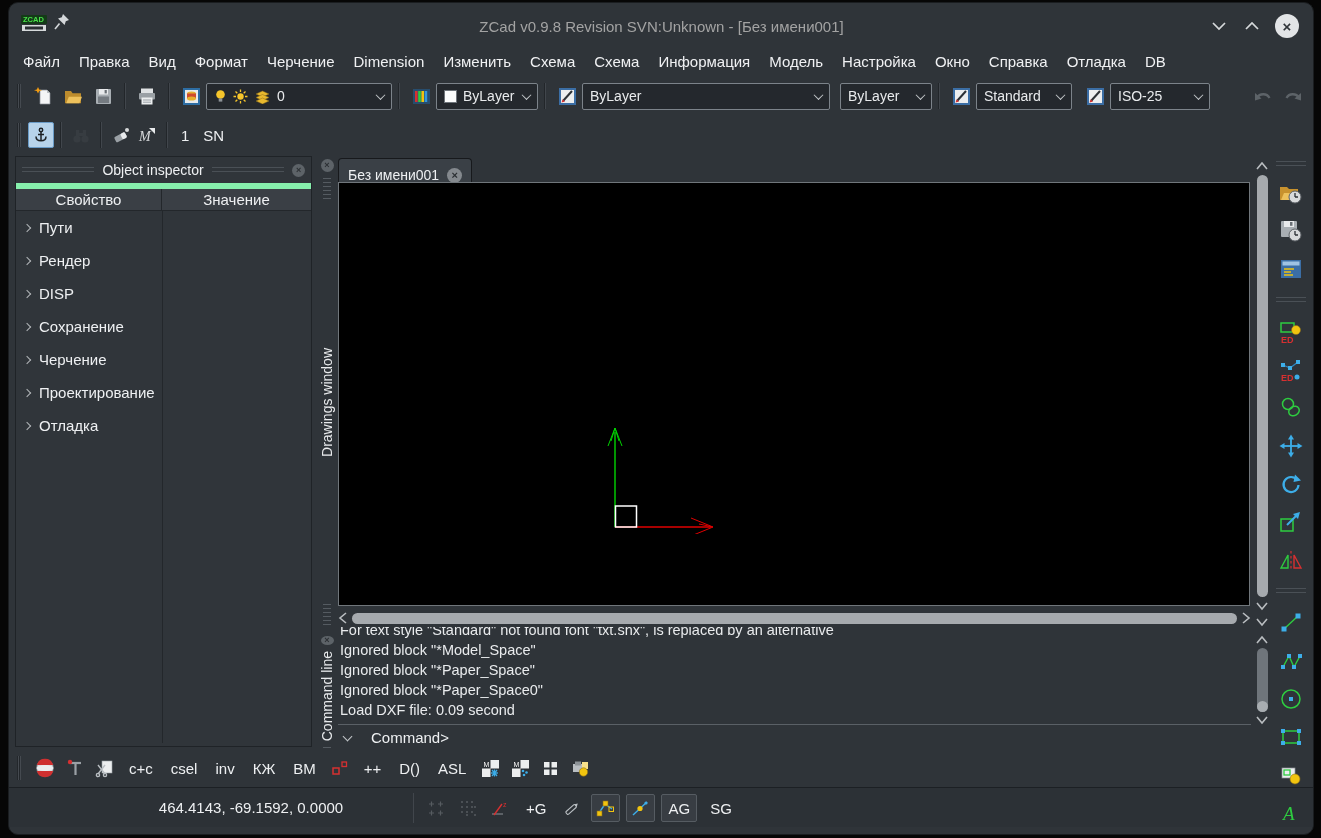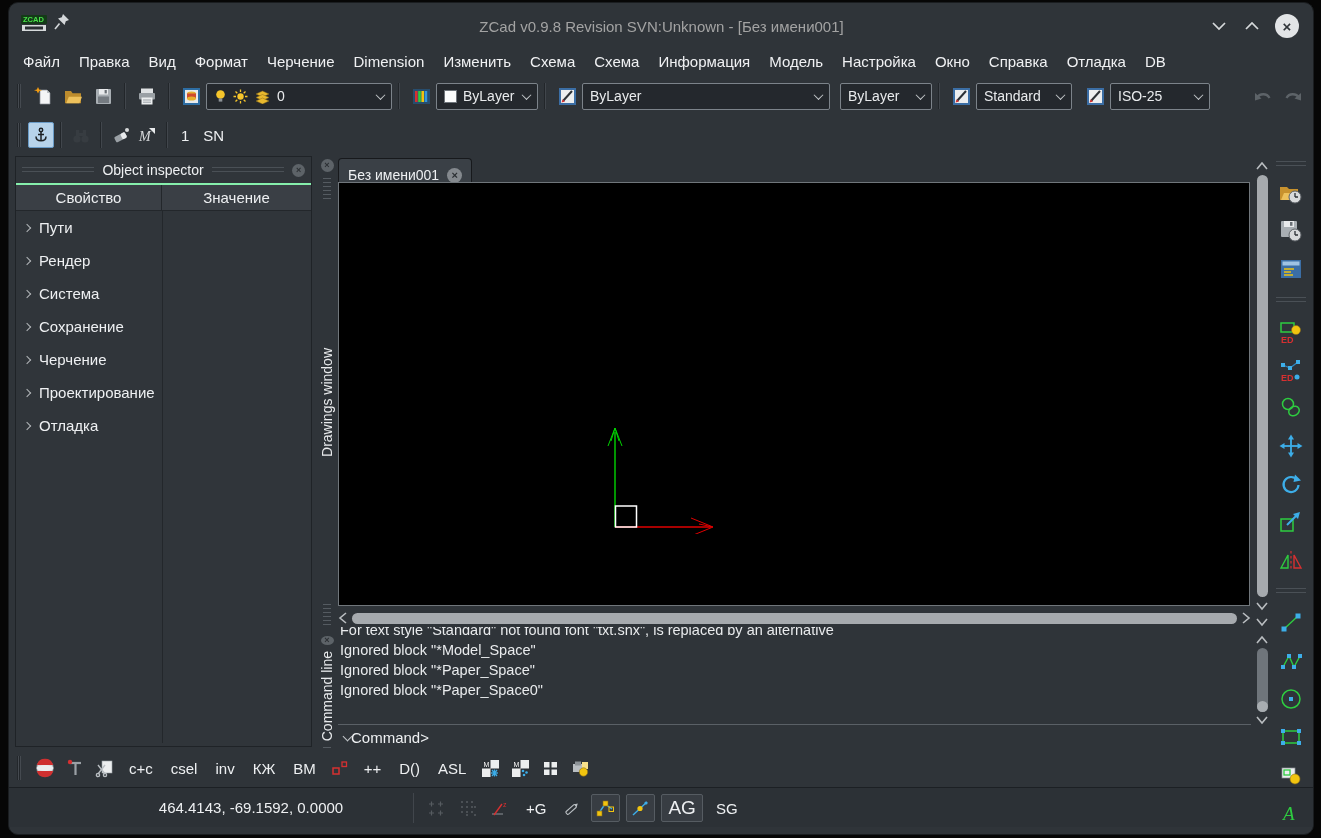--- a/index.html
+++ b/index.html
@@ -24,38 +24,38 @@
 
 .xcirc{width:15px;height:15px;border-radius:50%;background:#84898e;color:#2b2f33;display:flex;align-items:center;justify-content:center;font-size:11px;font-weight:700;line-height:1;flex:none}
 .xdim{width:13px;height:13px;border-radius:50%;background:#5d6368;color:#2b2f33;display:flex;align-items:center;justify-content:center;font-size:9px;font-weight:700;line-height:1}
 
 .menubar{left:0;top:45px;width:1321px;height:30px;display:flex;align-items:center;padding-left:22px;gap:19px}
 .menu-item{font-size:15px;color:#f0f1f3;white-space:nowrap}
 
 .inspector{left:14px;top:155px;width:297px;height:591px;background:#30353a;border:1px solid #1f2327}
 .insp-head{height:26px;display:flex;align-items:center;gap:8px;padding:0 6px}
 .insp-title{font-size:14px;color:#eef0f2;white-space:nowrap}
-.colhead{height:28px;display:flex;background:#3a3f45;border-top:2px solid #86efac;border-bottom:1px solid #23272b;font-size:15px}
+.colhead{height:28px;display:flex;background:#3a3f45;border-top:6px solid #86efac;border-bottom:1px solid #23272b;font-size:15px}
 .colcell{display:flex;align-items:center;justify-content:center}
 .trow{height:33px;display:flex;align-items:center;gap:9px;padding-left:8px;font-size:15px}
 .chevR{width:6px;height:6px;border-top:1.4px solid #b2b6b9;border-right:1.4px solid #b2b6b9;transform:rotate(45deg);flex:none}
 
 .dockstrip{width:16px;display:flex;flex-direction:column;align-items:center;gap:6px;padding-top:3px}
 .vlabel{writing-mode:vertical-rl;transform:rotate(180deg);font-size:14px;color:#e9ebed;white-space:nowrap}
 .dotcol{width:8px;height:22px;background:repeating-linear-gradient(to bottom,#555b61 0 1px,transparent 1px 4px)}
 
 .tab{left:337px;top:157px;height:25px;padding:16px 9px;display:flex;align-items:center;gap:8px;background:#3a4046;border:1px solid #17191c;border-bottom:none;border-radius:4px 4px 0 0;font-size:14px}
 .canvas{left:337px;top:181px;width:912px;height:424px;background:#000;border:1px solid #70767b}
 .hscroll{left:337px;top:608px;width:913px;height:18px;display:flex;align-items:center}
 .hthumb{height:11px;background:#a6aaae;border-radius:6px;flex:1;margin:0 4px}
 .vscroll{left:1253px;top:160px;width:16px;height:466px;display:flex;flex-direction:column;align-items:center}
 .vthumb{width:11px;background:#a6aaae;border-radius:6px}
 
 .cmdarea{left:339px;top:626px;width:910px;height:97px;overflow:hidden;font-size:14.5px;line-height:20px;color:#e9ebed}
-.promptrow{left:337px;top:723px;width:913px;height:25px;border-top:1px solid #5a6066;display:flex;align-items:center;gap:0;padding-left:6px;font-size:15px}
+.promptrow{left:337px;top:723px;width:913px;height:25px;border-top:1px solid #5a6066;display:flex;align-items:center;gap:20px;padding-left:6px;font-size:15px}
 
 .bottombar{left:14px;top:748px;width:1250px;height:38px;display:flex;align-items:center;gap:4px}
 .blabel{font-size:15px;padding:0 7px;color:#eef0f2}
 
 .statusbar{left:0;top:786px;width:1321px;height:40px;background:#2c3136;border-top:1px solid #1c2024}
 .stbox{height:28px;border:1px solid #565c62;background:#383d43;border-radius:2px;display:flex;align-items:center;justify-content:center;padding:0 3px}
 
 .rtools{left:1270px;top:158px;width:40px;display:flex;flex-direction:column;align-items:center}
 .rtools .griph{width:30px;margin:9px 0}
 .ricon{width:26px;height:26px;display:flex;align-items:center;justify-content:center;margin:6px 0;flex:none}
@@ -325,21 +325,21 @@
       <div class="trow">
             <span class="chevR"></span>
             <span>Пути</span>
           </div>
       <div class="trow">
             <span class="chevR"></span>
             <span>Рендер</span>
           </div>
       <div class="trow">
             <span class="chevR"></span>
-            <span>Система</span>
+            <span>DISP</span>
           </div>
       <div class="trow">
             <span class="chevR"></span>
             <span>Сохранение</span>
           </div>
       <div class="trow">
             <span class="chevR"></span>
             <span>Черчение</span>
           </div>
       <div class="trow">
@@ -406,20 +406,21 @@
     <div style="flex:1;display:flex;align-items:center">
           <span class="vlabel">Command line</span>
         </div>
     <div class="dotcol" style="height:10px"></div>
   </div>
   <div class="cmdarea abs">
     <div style="margin-top:-7px">For text style "Standard" not found font "txt.shx", is replaced by an alternative</div>
     <div>Ignored block "*Model_Space"</div>
     <div>Ignored block "*Paper_Space"</div>
     <div>Ignored block "*Paper_Space0"</div>
+    <div>Load DXF file:  0.09 second</div>
   </div>
   <div class="promptrow abs">
     <span class="chevD" style="transform:rotate(45deg);margin-top:-2px"></span>
     <span>Command&gt;</span>
   </div>
   <div class="abs" style="left:1253px;top:634px;width:16px;height:90px;display:flex;flex-direction:column;align-items:center">
     <svg width="12" height="10">
           <polyline points="1,8 6,2 11,8" fill="none" stroke="#b9bdc0" stroke-width="1.6"></polyline>
         </svg>
     <div style="width:11px;flex:1;margin:3px 0;background:#6f757b;border-radius:6px;position:relative">
@@ -575,21 +576,21 @@
               <rect x="14" y="9" width="4.5" height="4.5" fill="none" stroke="#f1c40f" stroke-width="1"></rect>
             </svg>
           </div>
       <div class="stbox">
             <svg width="21" height="21">
               <line x1="3" y1="17" x2="17" y2="4" stroke="#3daee9" stroke-width="1.4"></line>
               <circle cx="10" cy="10.5" r="2.6" fill="#f1c40f"></circle>
               <circle cx="16" cy="5" r="1.6" fill="#3daee9"></circle>
             </svg>
           </div>
-      <div class="stbox" style="font-size:19px;padding:12px 6px">AG</div>
+      <div class="stbox" style="font-size:15px;padding:12px 6px">AG</div>
       <div class="blabel">SG</div>
     </div>
 
   </div>
 
   <div class="rtools abs">
     <div class="griph" style="width:30px;margin:2px 0 6px"></div>
     <div class="ricon">
           <svg width="24" height="24">
             <path d="M1 6h7l2 2h9v11H1z" fill="#c8922e"></path>

